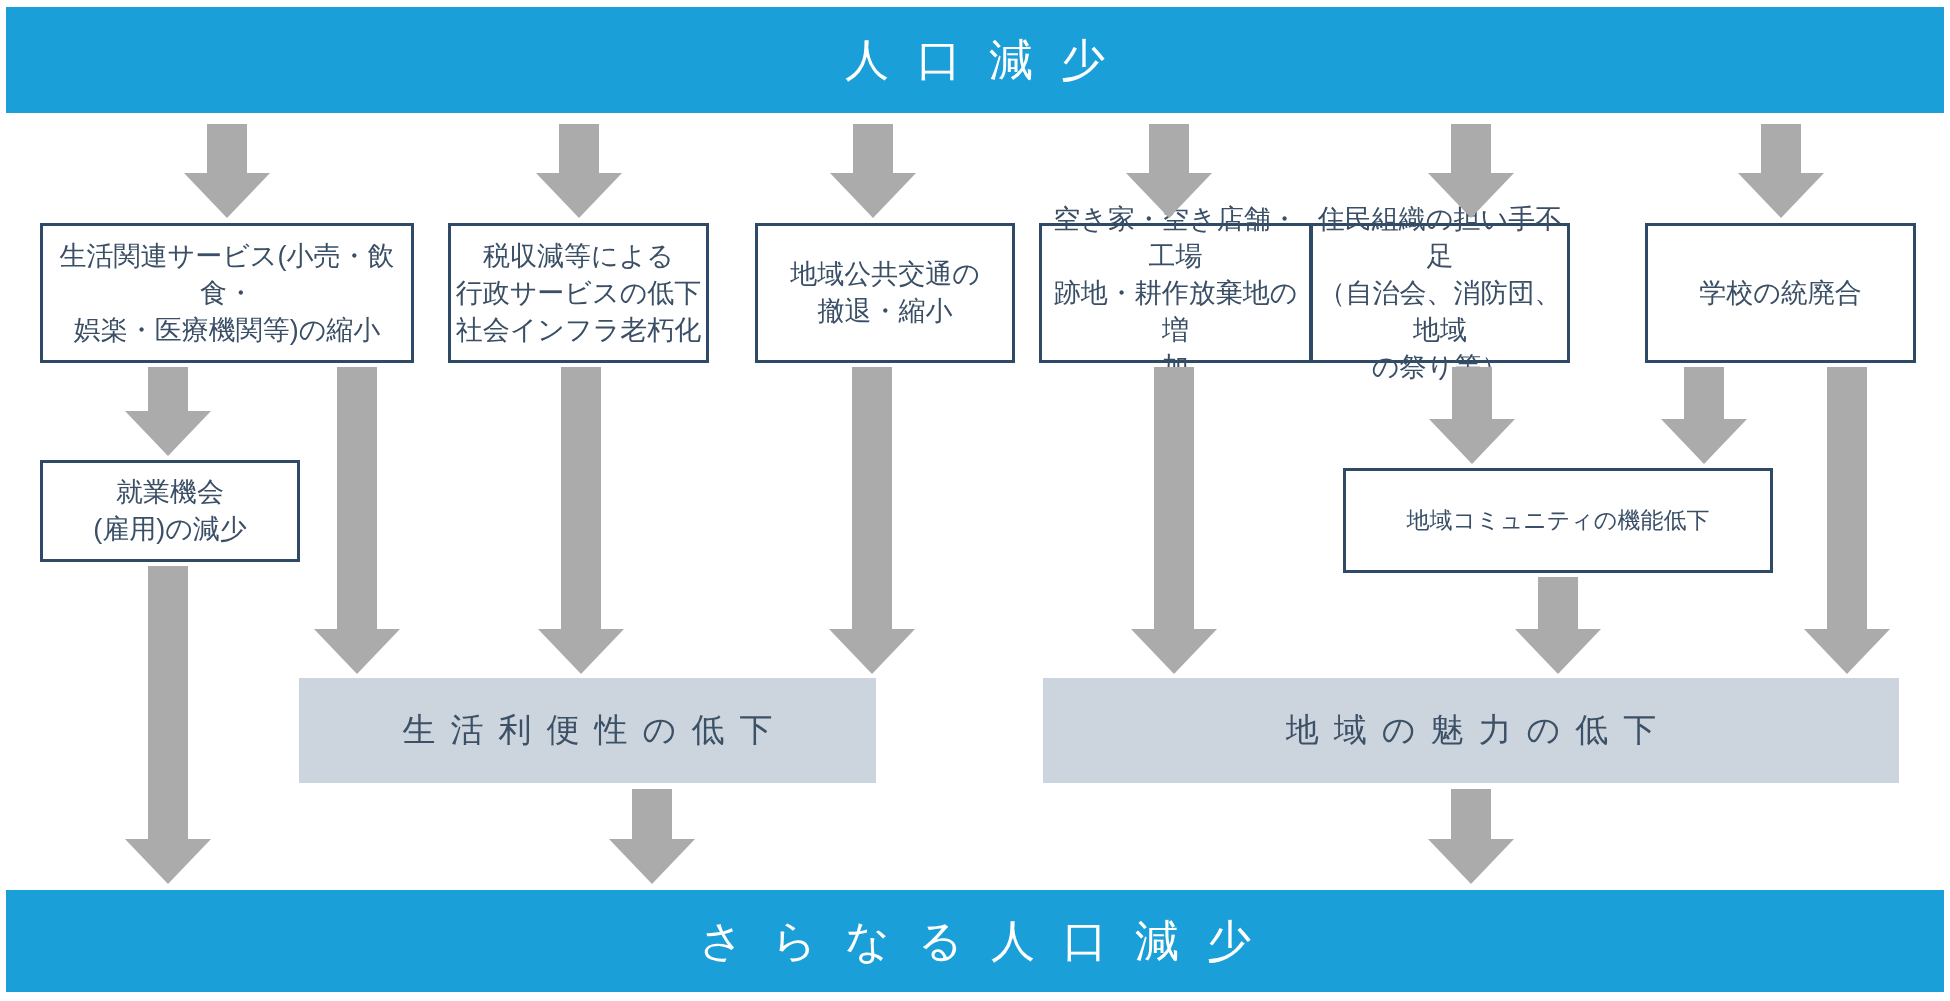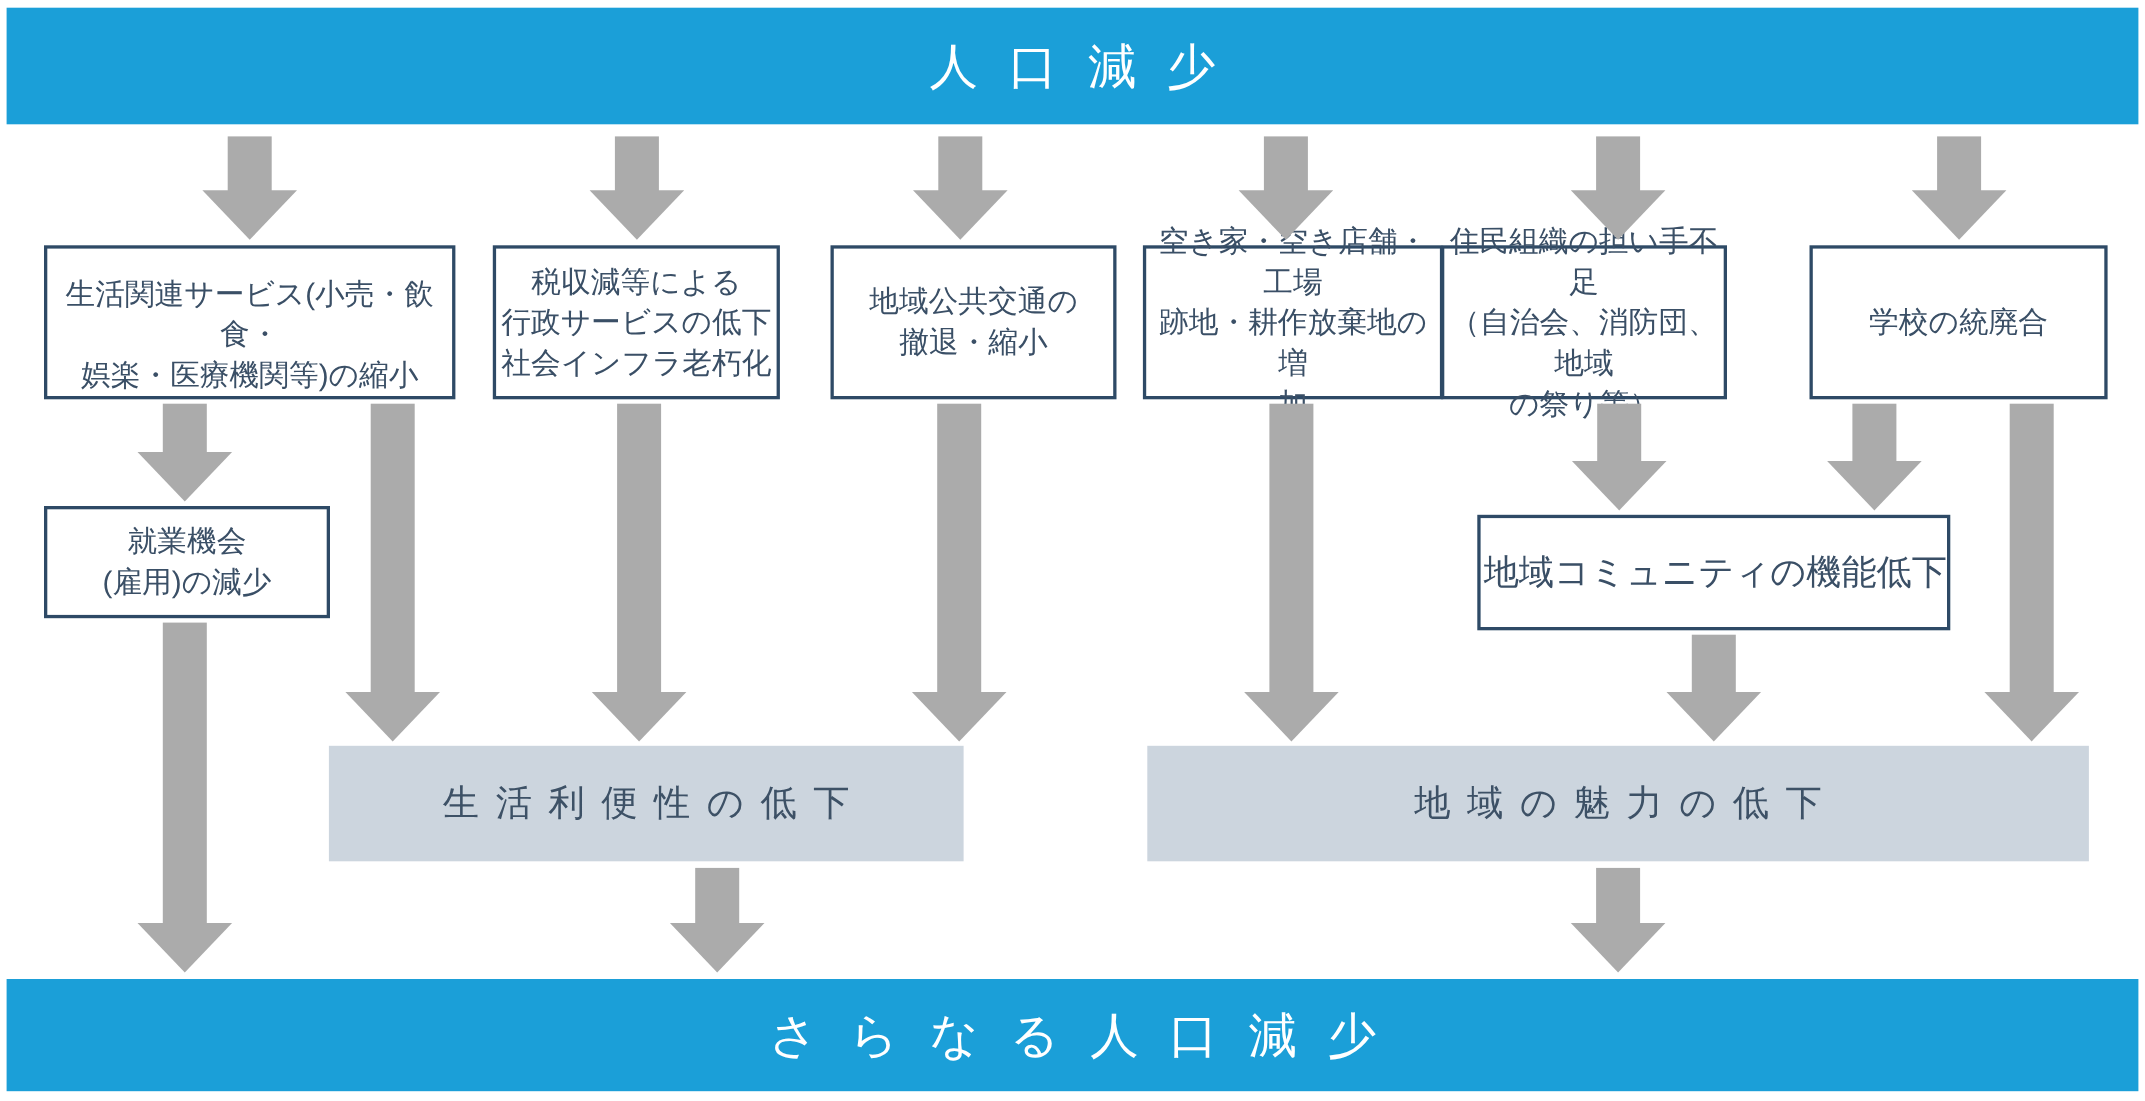--- a/index.html
+++ b/index.html
@@ -13,28 +13,28 @@
   }
   .banner-top{top:7px;height:106px;}
   .banner-bottom{top:890px;height:102px;}
   .banner-label{font-size:44px;font-weight:400;letter-spacing:28px;padding-left:28px;white-space:nowrap;}
   .cause{
     position:absolute;box-sizing:border-box;border:3px solid #2E4A66;background:#ffffff;
     color:#3A4F66;display:flex;align-items:center;justify-content:center;text-align:center;
     font-size:27px;line-height:37px;
   }
   .cause-label{white-space:pre-line;}
-  .box1{left:40px;top:223px;width:374px;height:140px;align-items:flex-end;}
+  .box1{left:40px;top:223px;width:374px;height:140px;}
   .box2{left:448px;top:223px;width:261px;height:140px;}
   .box3{left:743px;top:223px;width:260px;height:140px;margin-left:12px;}
   .box4{left:1039px;top:223px;width:273px;height:140px;}
   .box5{left:1310px;top:223px;width:260px;height:140px;}
   .box6{left:1645px;top:223px;width:271px;height:140px;}
   .box-employment{left:40px;top:460px;width:260px;height:102px;}
-  .box-community{left:1343px;top:468px;width:430px;height:105px;font-size:32px;justify-content:flex-end;}
+  .box-community{left:1343px;top:468px;width:430px;height:105px;font-size:23px;}
   .bar{
     position:absolute;top:678px;height:105px;background:#CCD5DE;color:#3D5166;
     display:flex;align-items:center;justify-content:center;
   }
   .bar-left{left:299px;width:577px;}
   .bar-right{left:1043px;width:856px;font-family:Liberation Serif, serif;}
   .bar-label{font-size:33px;letter-spacing:15px;padding-left:15px;white-space:nowrap;}
   .arrow{position:absolute;}
   .arrow .shaft{position:absolute;top:0;left:50%;transform:translateX(-50%);background:#ABABAB;}
   .arrow .head{position:absolute;bottom:0;left:0;width:0;height:0;}

